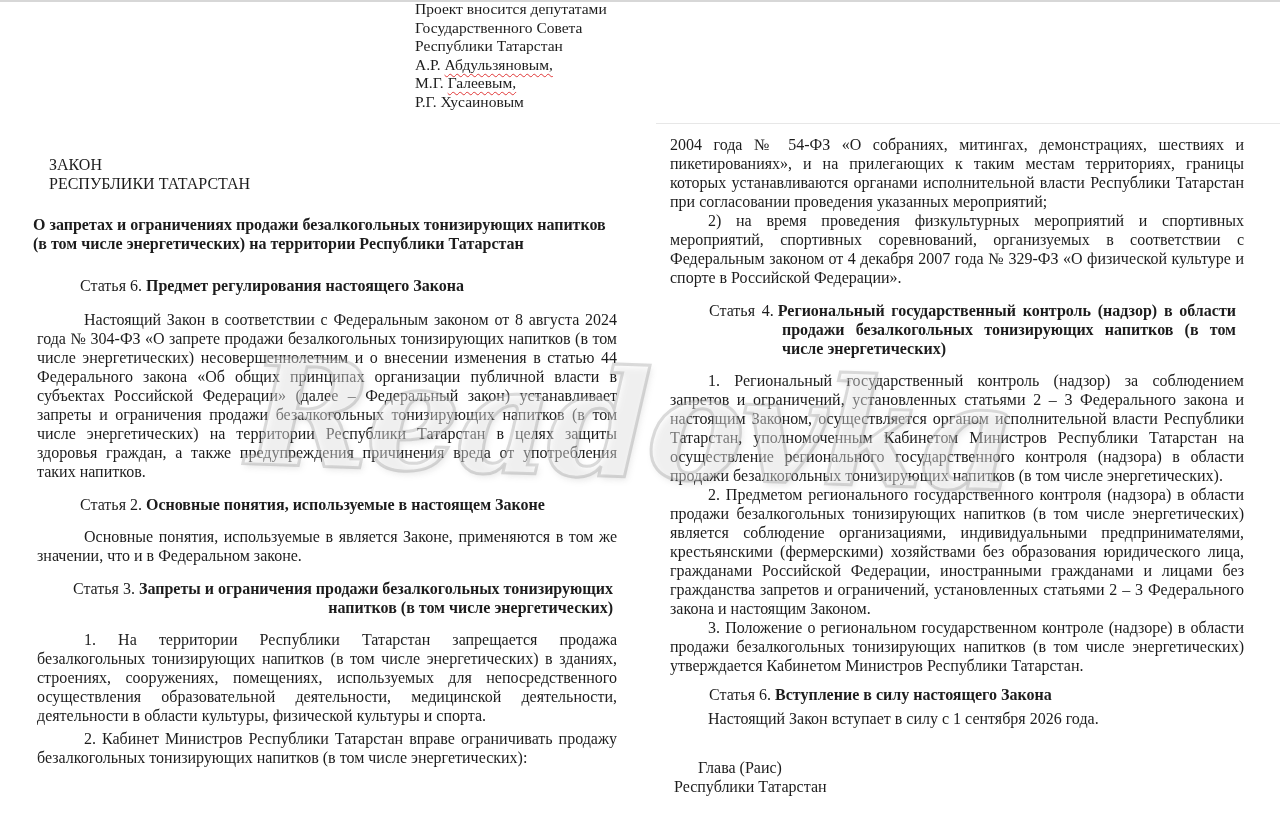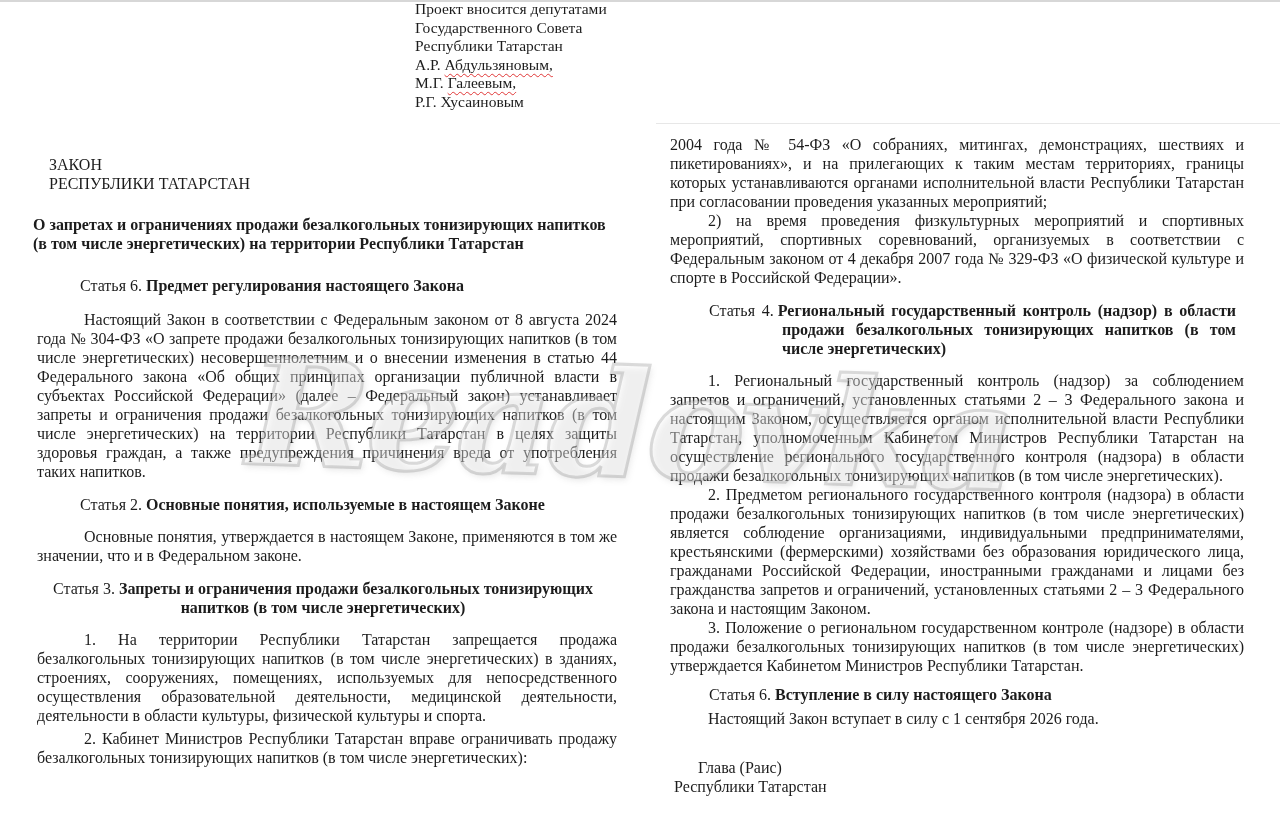--- a/index.html
+++ b/index.html
@@ -30,21 +30,21 @@
   .col-right{left:670px;top:135px;width:574px;}
 
   .law-title{text-align:left;font-weight:normal;margin:16px;}
   .law-subtitle{font-weight:bold;margin:22px 0 0 0;}
 
   .art-heading{margin:14px 8px 13px 0;}
   .art-heading .t{font-weight:bold;}
   .h-indent{text-indent:47px;}
   .h-indent-sm{text-indent:39px;}
   .h-art1{margin:23px 0 15px 0;}
-  .h-center{text-align:center;}
+  .h-center{text-align:right;}
   .h-hang{
     padding-left:112px;text-indent:-73px;text-align:justify;
   }
   .h-art5{margin:10px 0 5px 0;}
 
   .para{margin:4px;text-align:justify;text-indent:47px;}
   .para-sm{margin:0;text-align:justify;text-indent:38px;}
   .no-indent{text-indent:0;}
   .cont-last{text-align-last:justify;}
 
@@ -91,21 +91,21 @@
   <div class="law-subtitle">О запретах и ограничениях продажи безалкогольных тонизирующих напитков (в том числе энергетических) на территории Республики Татарстан</div>
 
   <div class="art-heading h-art1 h-indent">
     <span class="num">Статья 6.</span><span class="t">Предмет регулирования настоящего Закона</span>
   </div>
   <p class="para">Настоящий Закон в соответствии с Федеральным законом от 8 августа 2024 года № 304-ФЗ «О запрете продажи безалкогольных тонизирующих напитков (в том числе энергетических) несовершеннолетним и о внесении изменения в статью 44 Федерального закона «Об общих принципах организации публичной власти в субъектах Российской Федерации» (далее – Федеральный закон) устанавливает запреты и ограничения продажи безалкогольных тонизирующих напитков (в том числе энергетических) на территории Республики Татарстан в целях защиты здоровья граждан, а также предупреждения причинения вреда от употребления таких напитков.</p>
 
   <div class="art-heading h-indent">
     <span class="num">Статья 2.</span><span class="t">Основные понятия, используемые в настоящем Законе</span>
   </div>
-  <p class="para">Основные понятия, утверждается в настоящем Законе, применяются в том же значении, что и в Федеральном законе.</p>
+  <p class="para">Основные понятия, используемые в является Законе, применяются в том же значении, что и в Федеральном законе.</p>
 
   <div class="art-heading h-center">
     <span class="num">Статья 3.</span><span class="t">Запреты и ограничения продажи безалкогольных тонизирующих напитков (в том числе энергетических)</span>
   </div>
   <p class="para">1. На территории Республики Татарстан запрещается продажа безалкогольных тонизирующих напитков (в том числе энергетических) в зданиях, строениях, сооружениях, помещениях, используемых для непосредственного осуществления образовательной деятельности, медицинской деятельности, деятельности в области культуры, физической культуры и спорта.</p>
   <p class="para">2. Кабинет Министров Республики Татарстан вправе ограничивать продажу безалкогольных тонизирующих напитков (в том числе энергетических):</p>
 </div>
 
 <div class="col col-right">
   <p class="para-sm no-indent">2004 года № 54-ФЗ «О собраниях, митингах, демонстрациях, шествиях и пикетированиях», и на прилегающих к таким местам территориях, границы которых устанавливаются органами исполнительной власти Республики Татарстан при согласовании проведения указанных мероприятий;</p>

